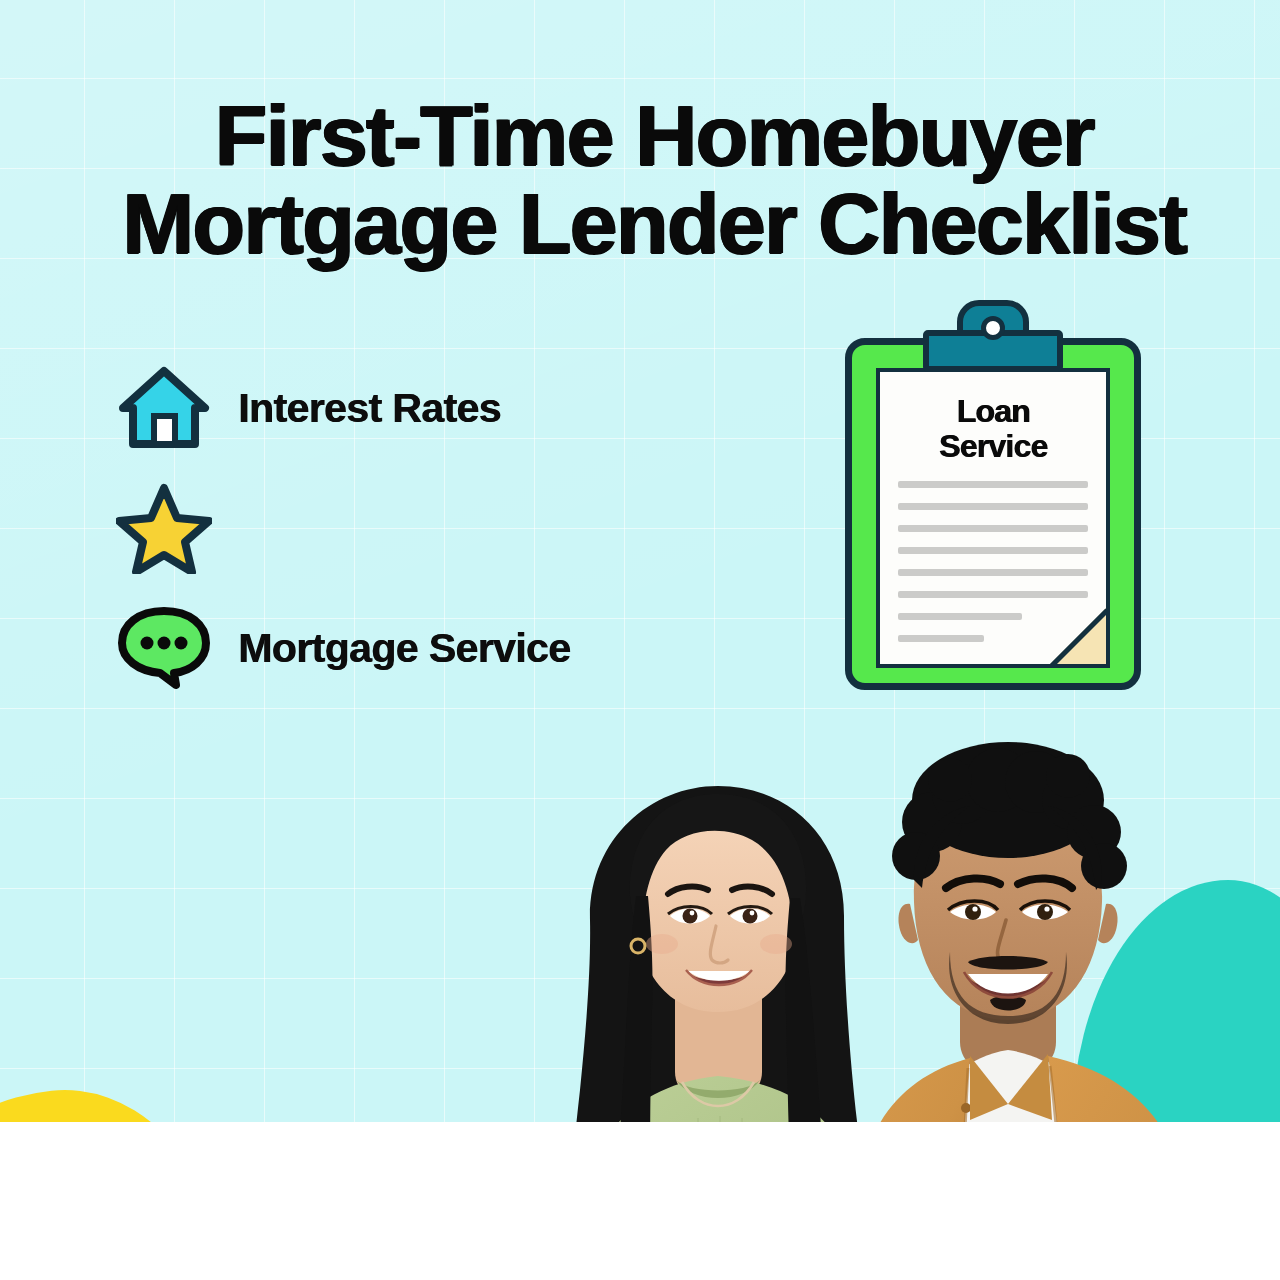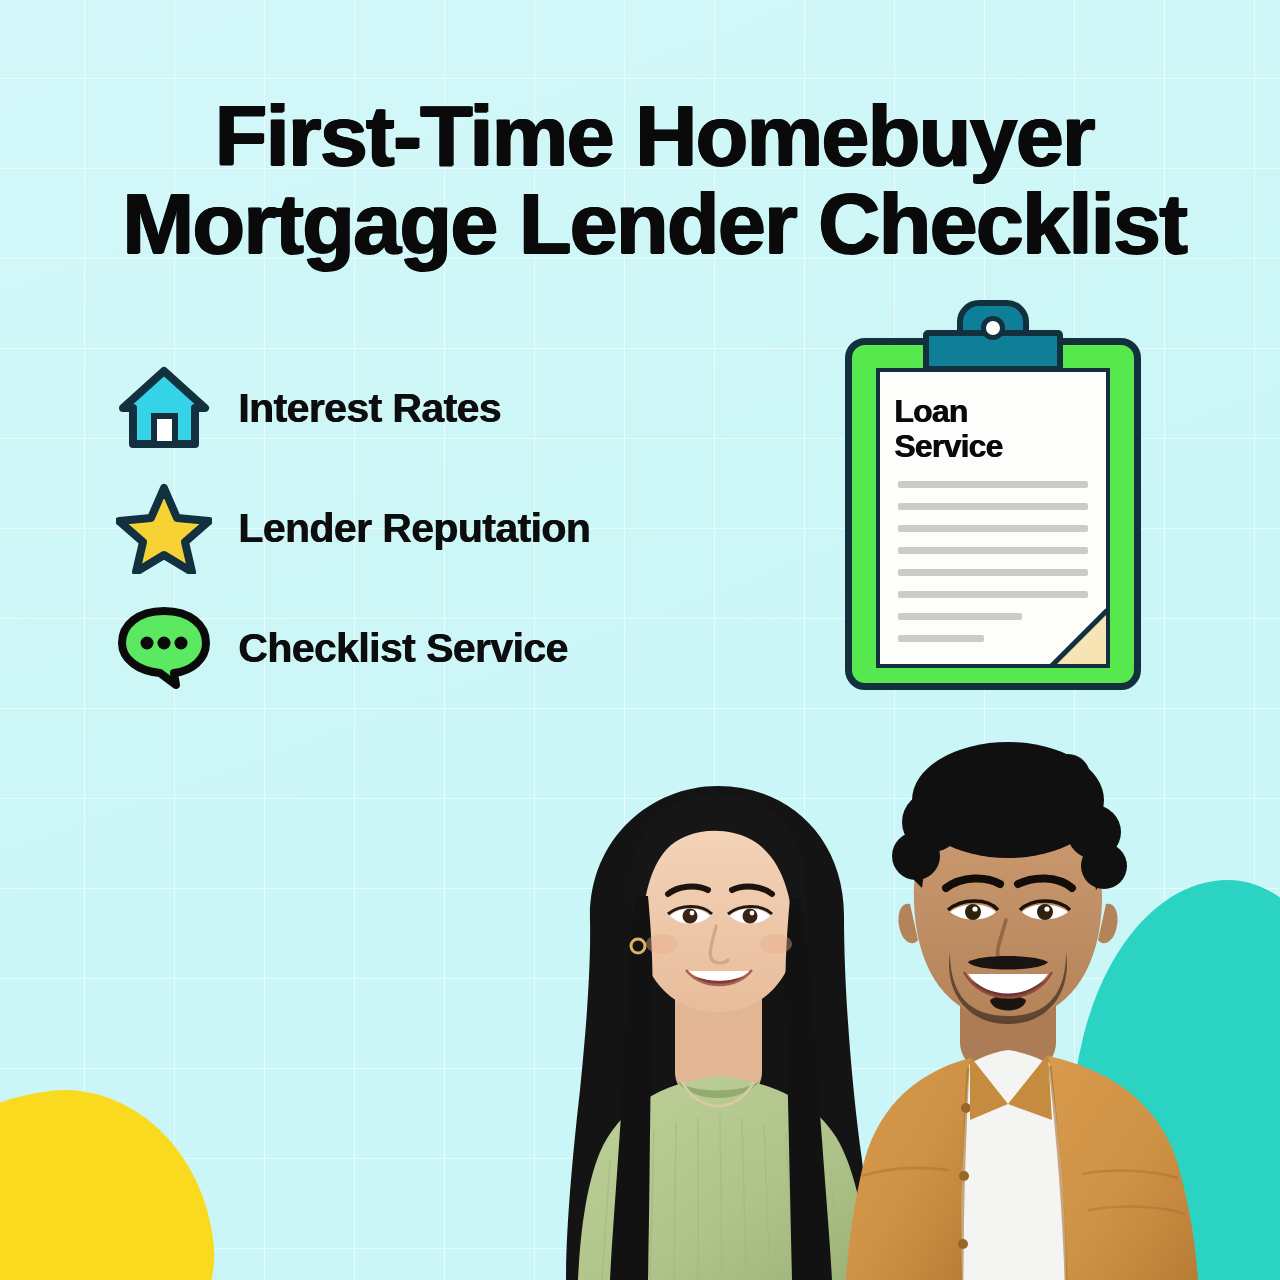--- a/index.html
+++ b/index.html
@@ -3,21 +3,21 @@
 <meta charset="utf-8">
 <style>
   html, body {
     margin: 0;
     padding: 0;
     background: #ffffff;
   }
   #canvas {
     position: relative;
     width: 1280px;
-    height: 1280px;
+    height: 1122px;
     overflow: hidden;
     background: #cbf6f7;
     font-family: "Liberation Sans", sans-serif;
   }
 
   
   .grid-layer {
     position: absolute;
     inset: 0;
     background-image:
@@ -122,20 +122,21 @@
     position: absolute;
     left: 31px; top: 68px;
     width: 234px; height: 300px;
     background: #fdfdfb;
     border: 4px solid #13303f;
     box-sizing: border-box;
     overflow: hidden;
   }
   .cb-title {
     margin: 22px 14px 0;
+    text-align: center;
     color: #0a0a0a;
     font-size: 32px;
     font-weight: 700;
     line-height: 1.08;
     letter-spacing: -0.8px;
     text-shadow: 0.8px 0 0 #0a0a0a;
   }
   .cb-lines { margin: 18px 18px 0; }
   .cb-line {
     height: 7px;
@@ -228,34 +229,33 @@
       <div class="check-label">Interest Rates</div>
     </div>
 
 
     <div class="check-row">
       <div class="check-icon">
         <svg width="96" height="92" viewBox="0 0 96 92">
           <path d="M48 6 L61 36 L93 39 L69 60 L76 90 L48 73 L20 90 L27 60 L3 39 L35 36 Z" fill="#f7d234" stroke="#13303f" stroke-width="8" stroke-linejoin="round"></path>
         </svg>
       </div>
-      <div class="check-label">Lender Reputation</div>
     </div>
 
 
     <div class="check-row">
       <div class="check-icon">
         <svg width="96" height="86" viewBox="0 0 96 86">
           <path d="M48 6 C74 6 90 20 90 38 C90 54 76 66 58 68 L60 80 L44 68 C22 66 6 54 6 38 C6 20 22 6 48 6 Z" fill="#5de862" stroke="#0a0a0a" stroke-width="8" stroke-linejoin="round"></path>
           <circle cx="31" cy="38" r="6.5" fill="#0a0a0a"></circle>
           <circle cx="48" cy="38" r="6.5" fill="#0a0a0a"></circle>
           <circle cx="65" cy="38" r="6.5" fill="#0a0a0a"></circle>
         </svg>
       </div>
-      <div class="check-label">Checklist Service</div>
+      <div class="check-label">Mortgage Service</div>
     </div>
 
   </div>
 
   <div class="clipboard">
     <div class="cb-board"></div>
 
     <div class="cb-paper">
       <div class="cb-title">
         <span>Loan</span><br>

